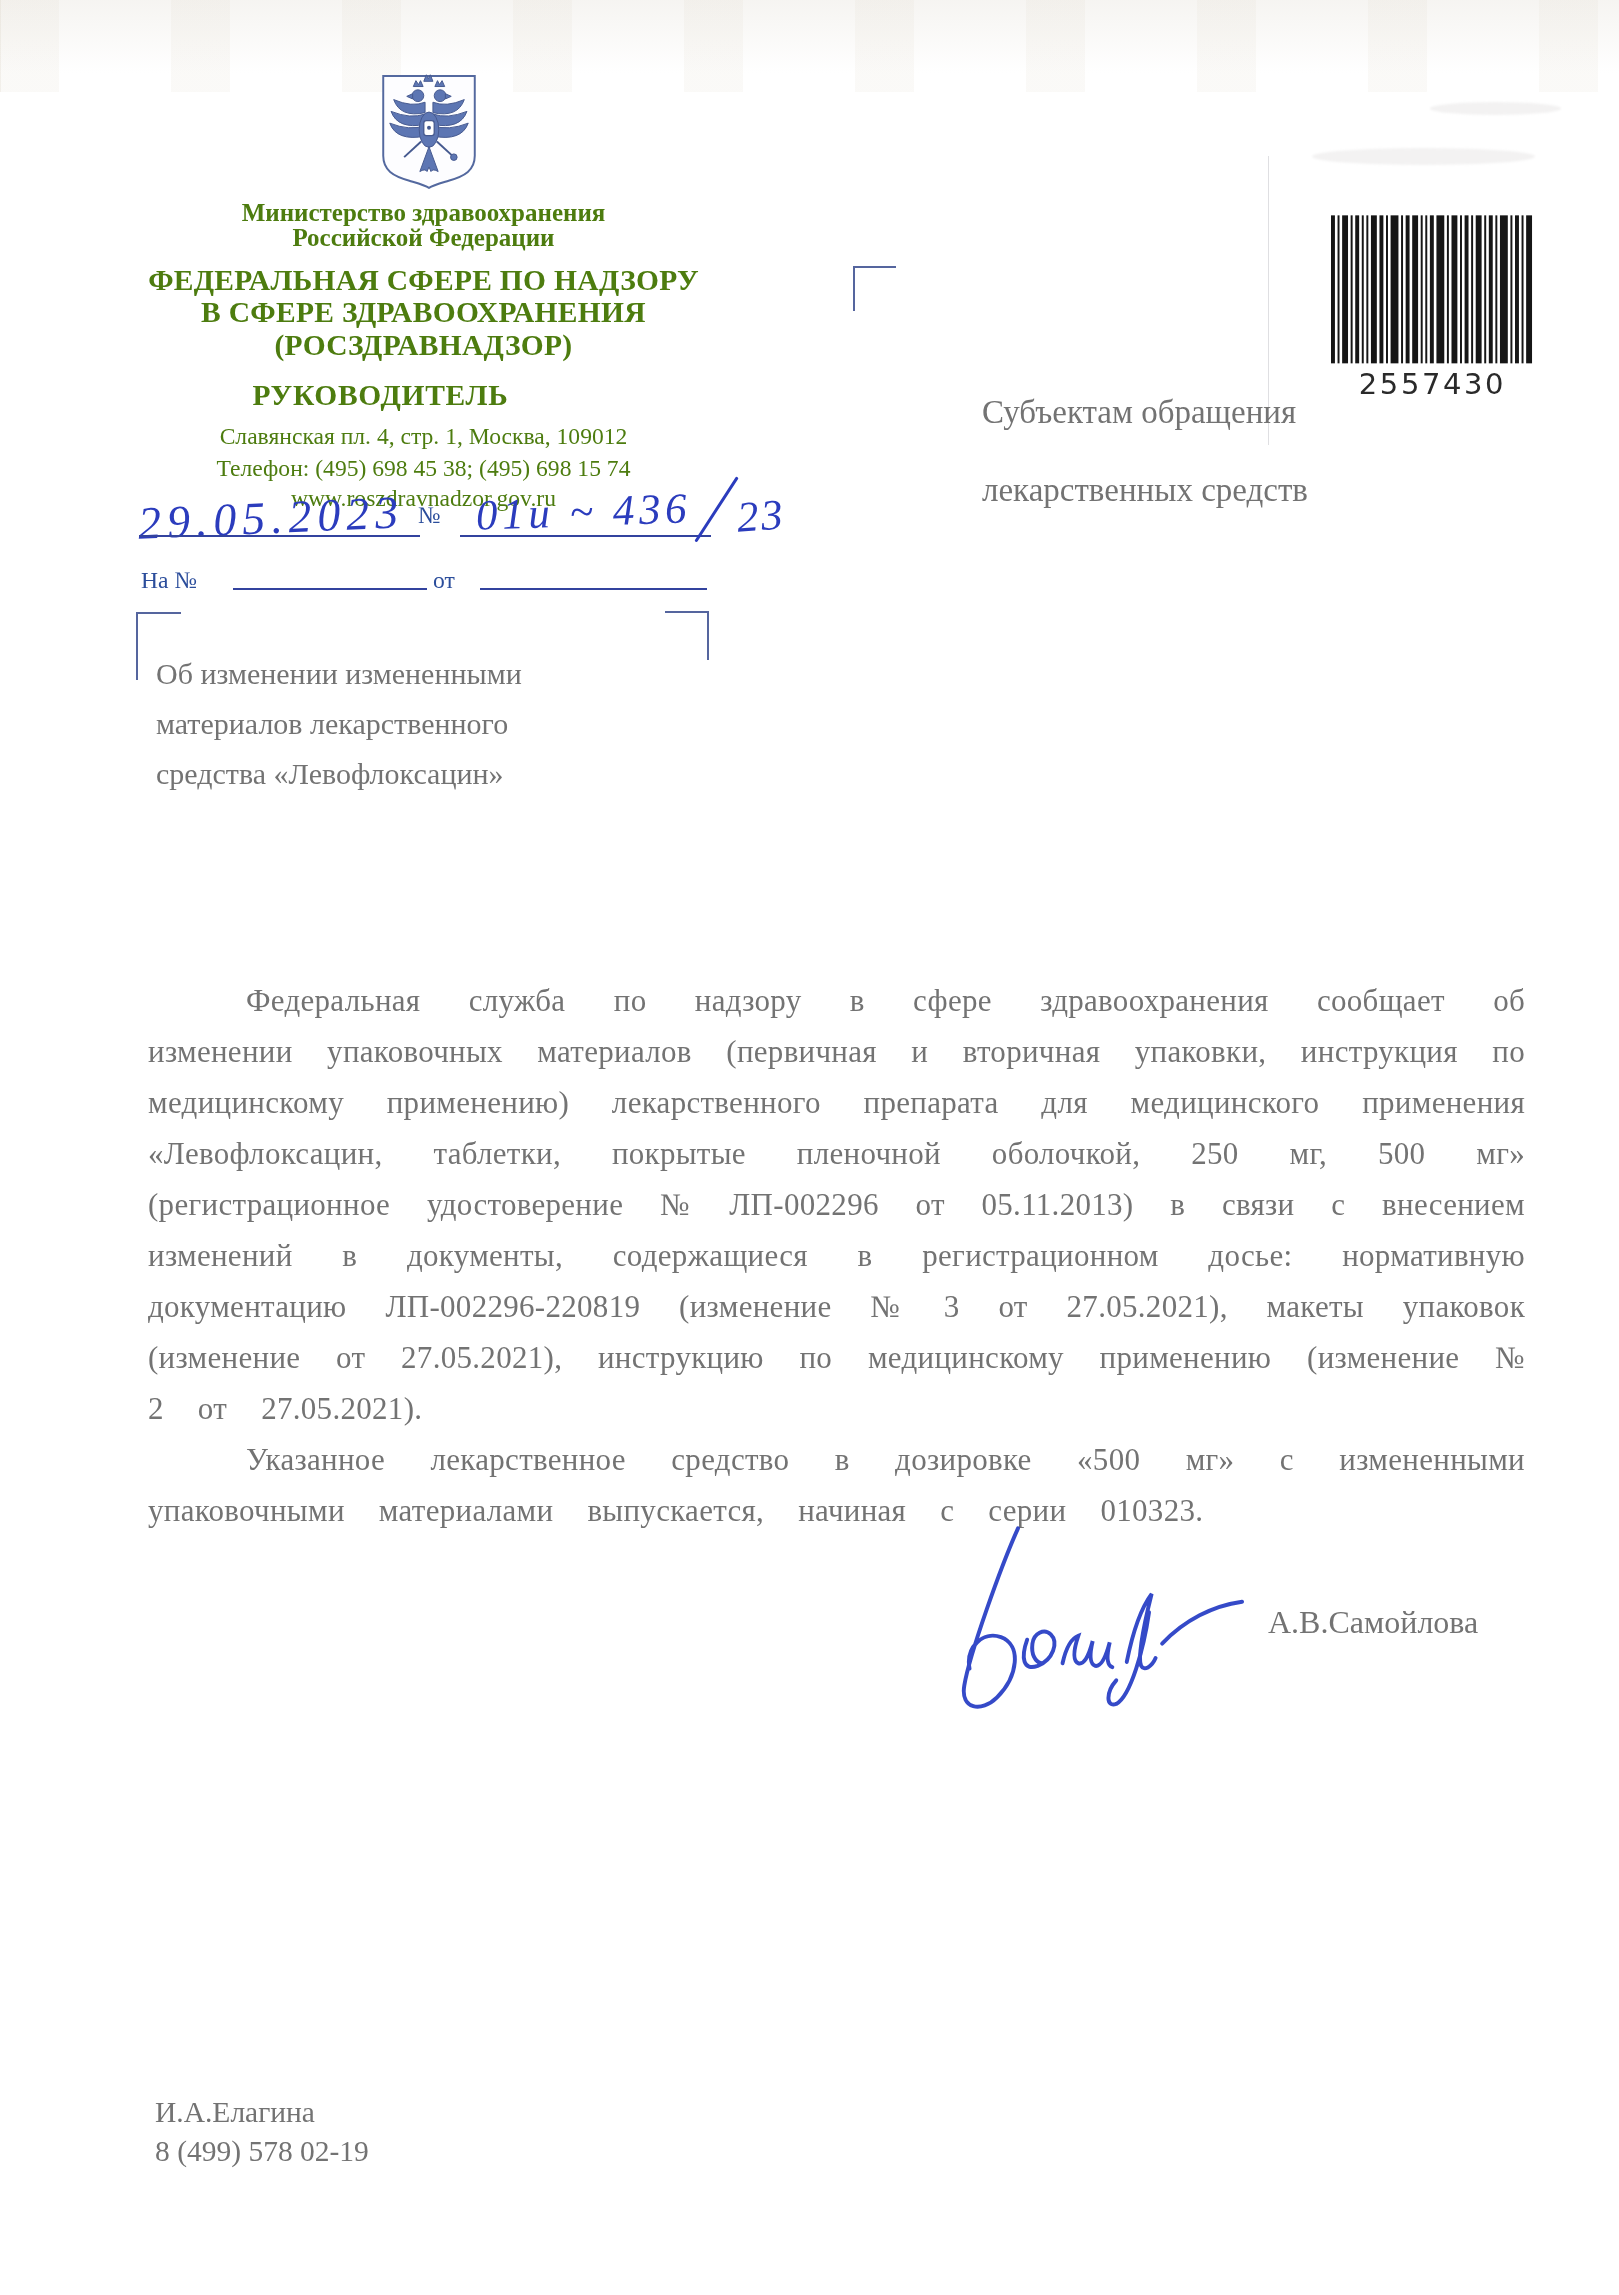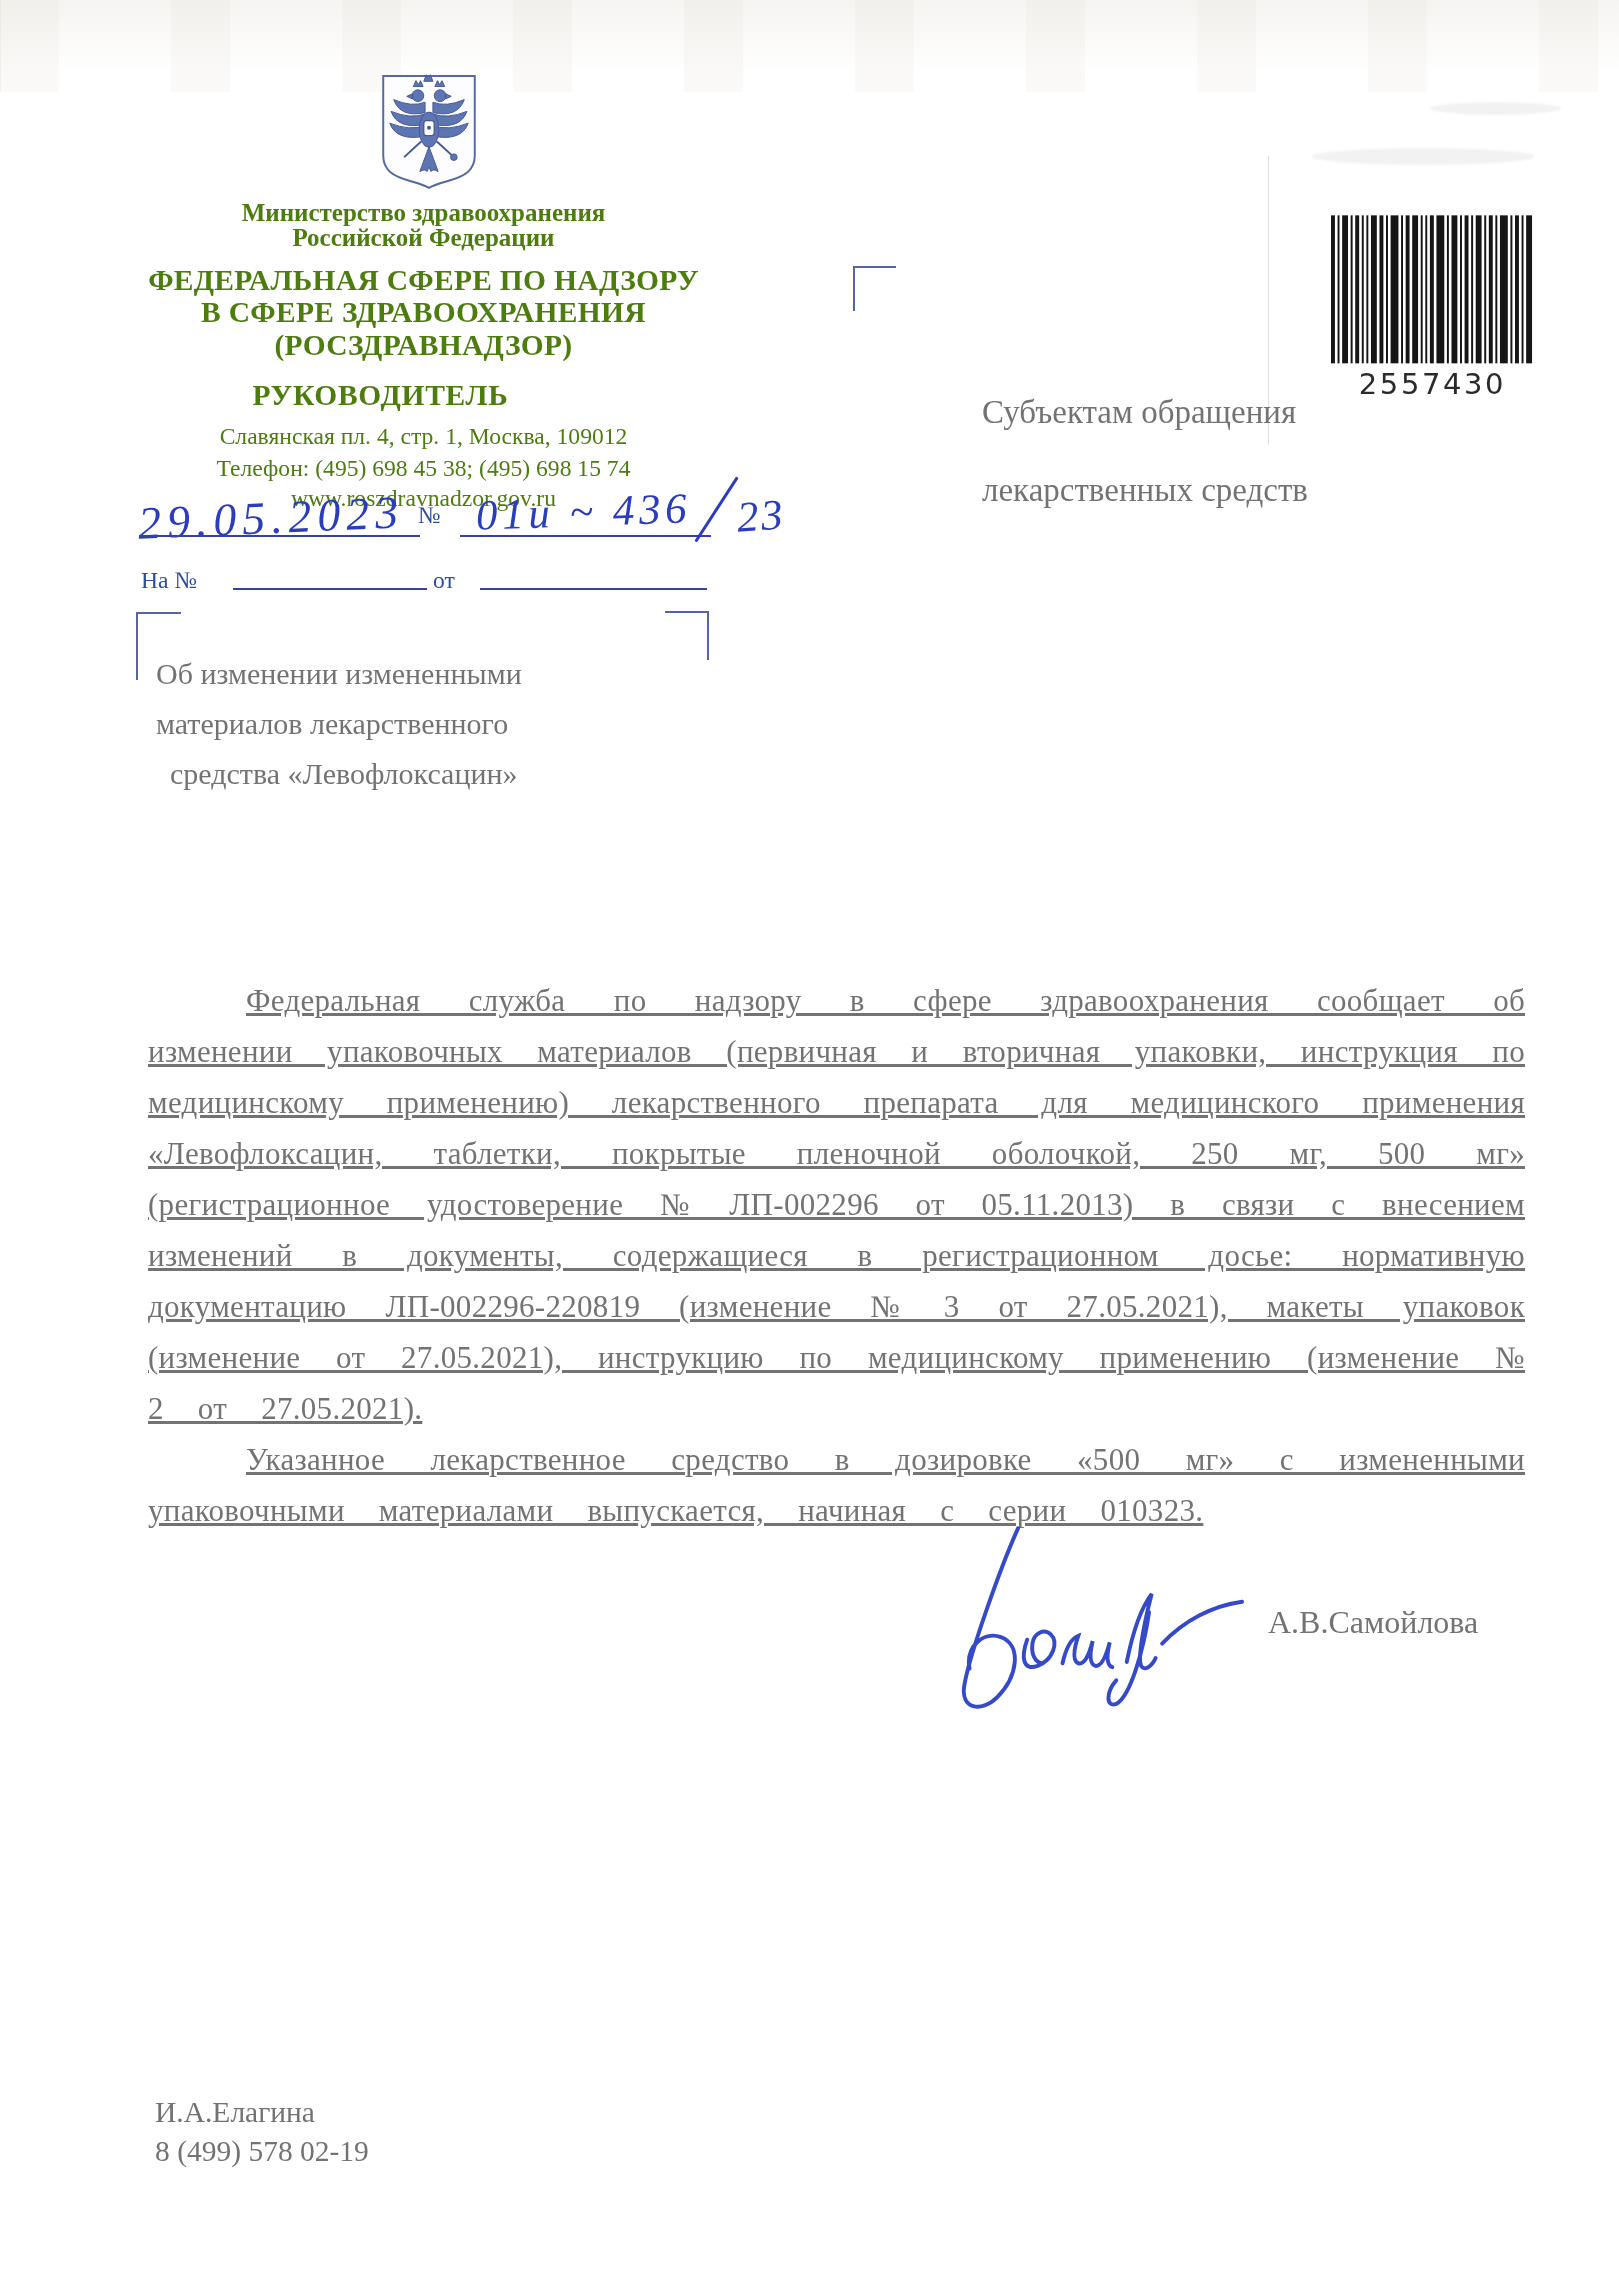--- a/index.html
+++ b/index.html
@@ -36,21 +36,21 @@
   .c-tl{border-top-width:2px;border-left-width:2px;}
   .c-tr{border-top-width:2px;border-right-width:2px;}
   
   .barcode-num{left:1331px;top:367px;width:203px;text-align:center;
     font-family:"DejaVu Sans","Liberation Sans",sans-serif;font-size:29px;color:#2a2a2a;letter-spacing:2.6px;}
   
   .doc-text{color:#737373;}
   .addressee{font-size:33px;line-height:41px;}
   .subject{font-size:30px;line-height:50px;}
   .body-par{font-size:31px;line-height:51px;text-align:justify;text-indent:98px;
-            word-spacing:26px;letter-spacing:0.3px;text-decoration:underline;}
+            word-spacing:26px;letter-spacing:0.3px;}
   .name{font-size:32px;white-space:nowrap;}
   .footer-line{font-size:29.5px;line-height:38px;white-space:nowrap;}
 </style>
 </head>
 <body>
 
 <div class="abs scan-strip"></div>
 <div class="abs smudge" style="left:1312px;top:148px;width:223px;height:17px;"></div>
 <div class="abs smudge" style="left:1430px;top:102px;width:131px;height:13px;"></div>
 <div class="abs fold-line"></div>
@@ -144,21 +144,21 @@
       <rect x="298" width="9" height="226"></rect>
   </g>
 </svg>
 <div class="abs barcode-num">2557430</div>
 
 <div class="abs doc-text addressee" style="left:982px;top:392px;">Субъектам обращения</div>
 <div class="abs doc-text addressee" style="left:982px;top:434px;margin-top:36px;">лекарственных средств</div>
 
 <div class="abs doc-text subject" style="left:156px;top:649px;">Об  изменении измененными</div>
 <div class="abs doc-text subject" style="left:156px;top:699px;">материалов лекарственного</div>
-<div class="abs doc-text subject" style="left:170px;top:749px;font-family:Liberation Serif, serif;">средства «Левофлоксацин»</div>
+<div class="abs doc-text subject" style="left:156px;top:749px;font-family:Liberation Serif, serif;">средства «Левофлоксацин»</div>
 
 <div class="abs doc-text" style="left:148px;top:975px;width:1377px;">
   <div class="body-par">Федеральная служба по надзору в сфере здравоохранения сообщает об изменении упаковочных материалов (первичная и вторичная упаковки, инструкция по медицинскому применению) лекарственного препарата для медицинского применения «Левофлоксацин, таблетки, покрытые пленочной оболочкой, 250 мг, 500 мг» (регистрационное удостоверение № ЛП-002296 от 05.11.2013) в связи с внесением изменений в документы, содержащиеся в регистрационном досье: нормативную документацию ЛП-002296-220819 (изменение № 3 от 27.05.2021), макеты упаковок (изменение от 27.05.2021), инструкцию по медицинскому применению (изменение № 2 от 27.05.2021).</div>
   <div class="body-par">Указанное лекарственное средство в дозировке «500 мг» с измененными упаковочными материалами  выпускается, начиная с серии 010323.</div>
 </div>
 
 <svg class="abs" style="left:866px;top:1502px;" width="380" height="223" viewBox="0 0 580 340">
   <g fill="none" stroke="#2b41c6" stroke-width="6" stroke-linecap="round" opacity="0.95">
     <path d="M232,40 C206,98 158,232 150,280 C144,316 176,322 200,298 C232,266 238,218 206,206 C178,196 152,222 158,254"></path>
     <path d="M246,210 C236,238 240,258 262,250 C286,240 294,214 282,202 C272,192 256,200 254,216 C252,232 258,244 268,246"></path>

